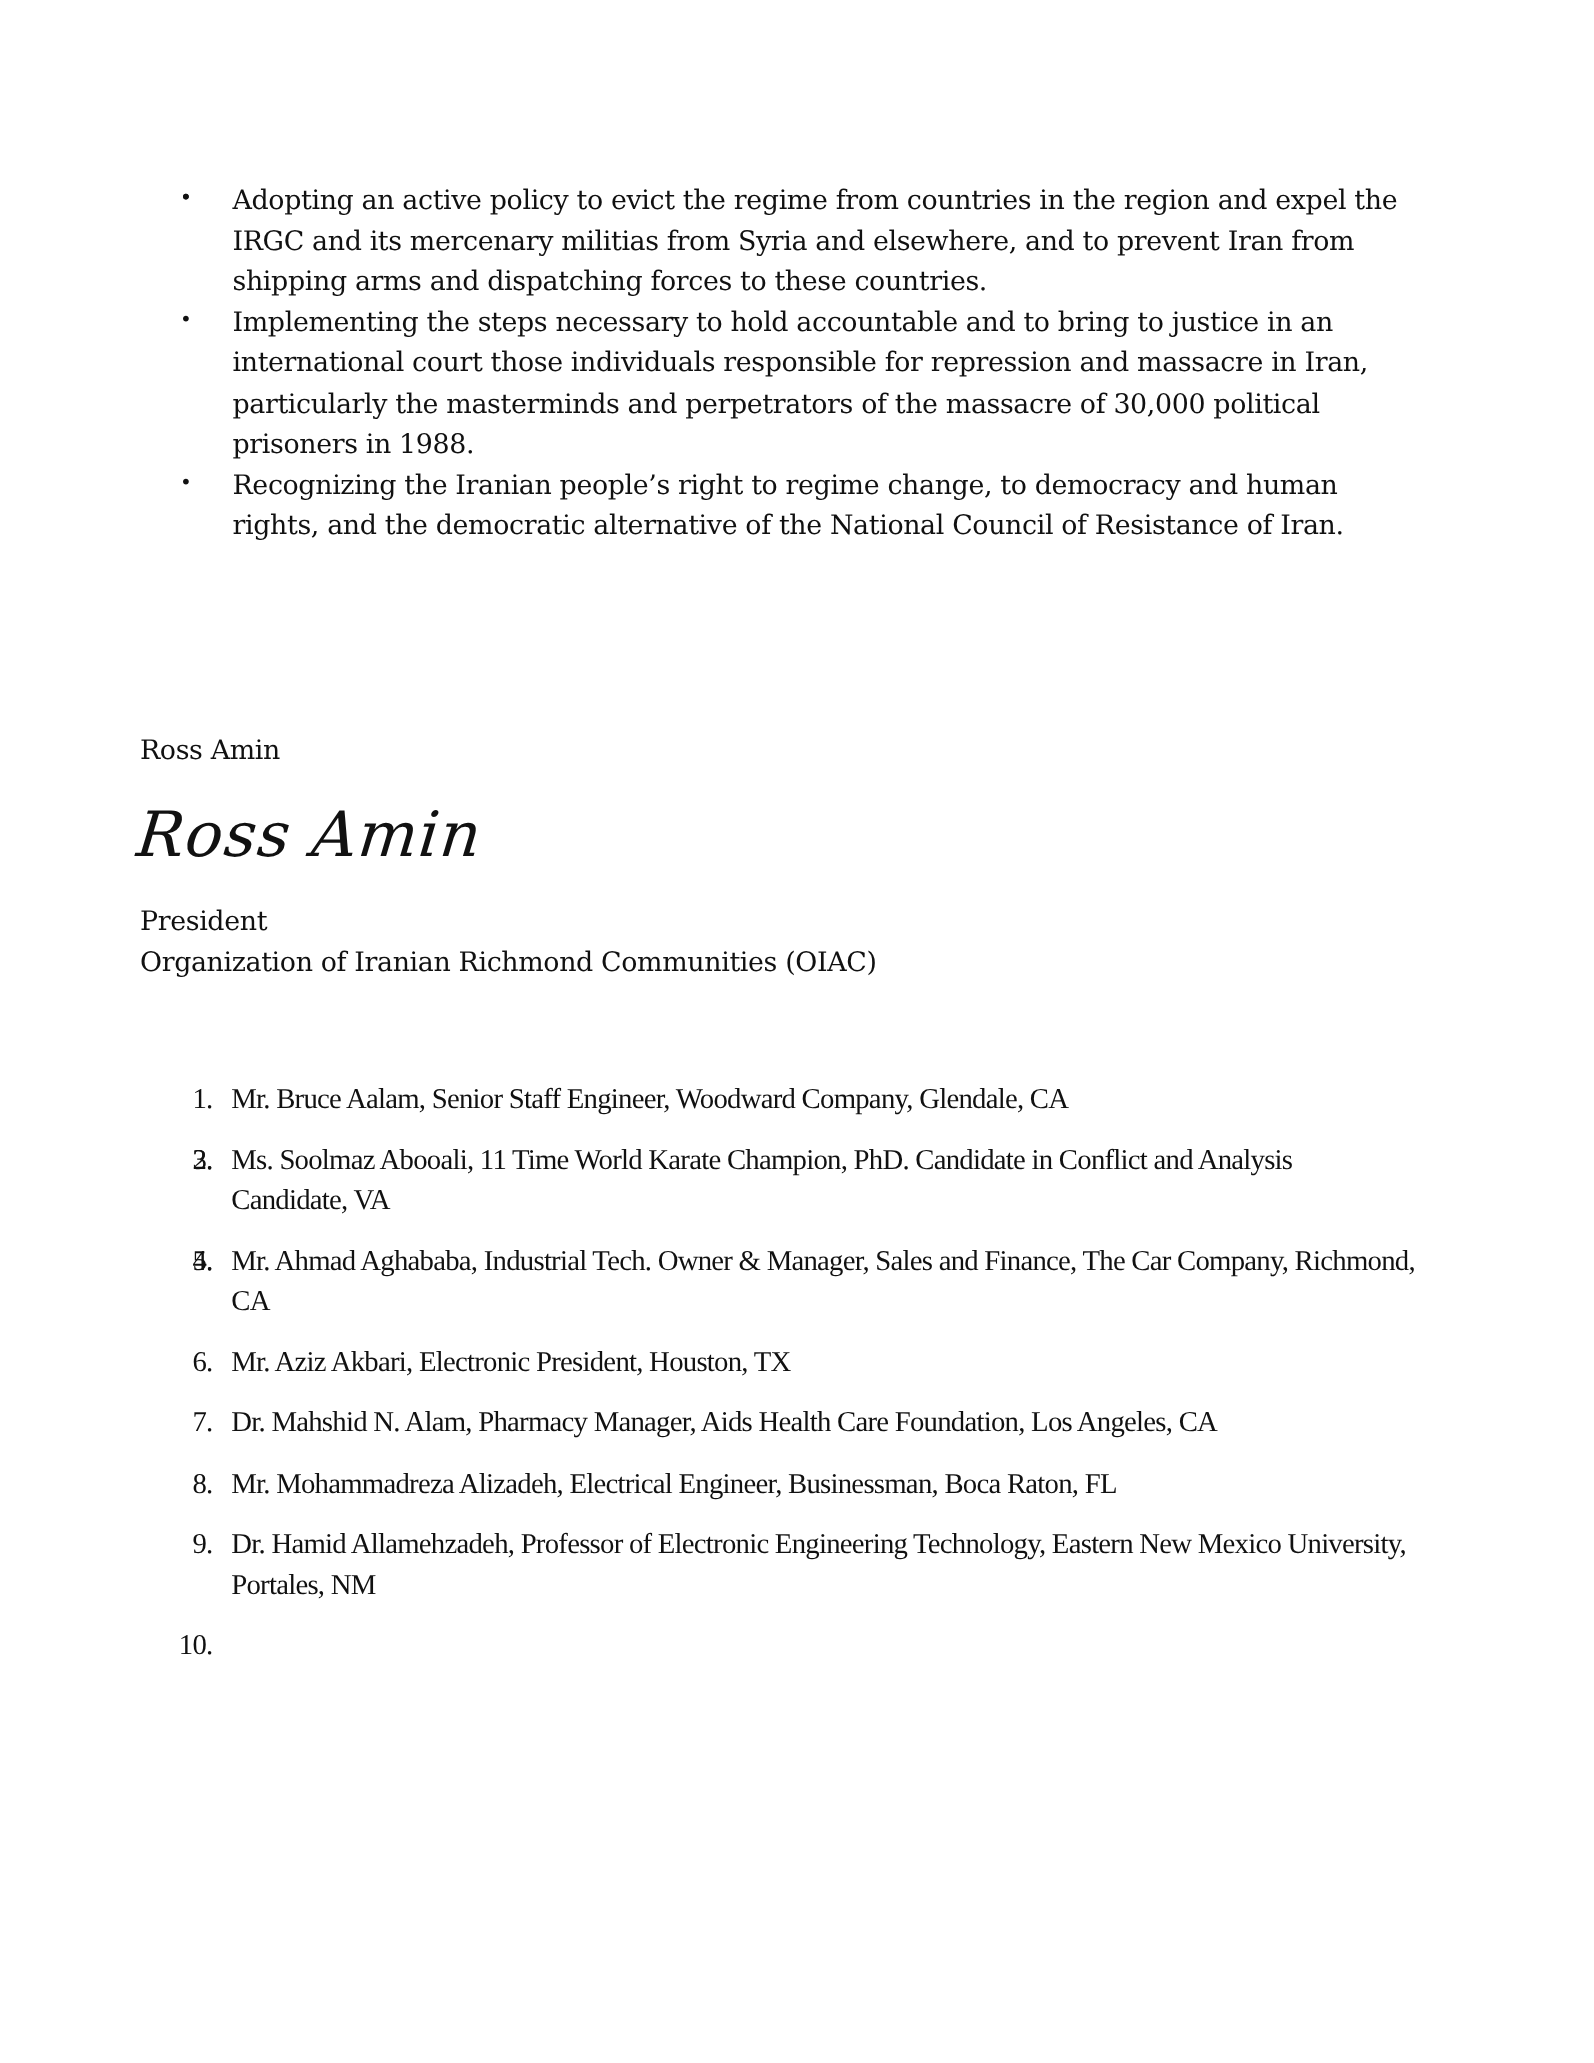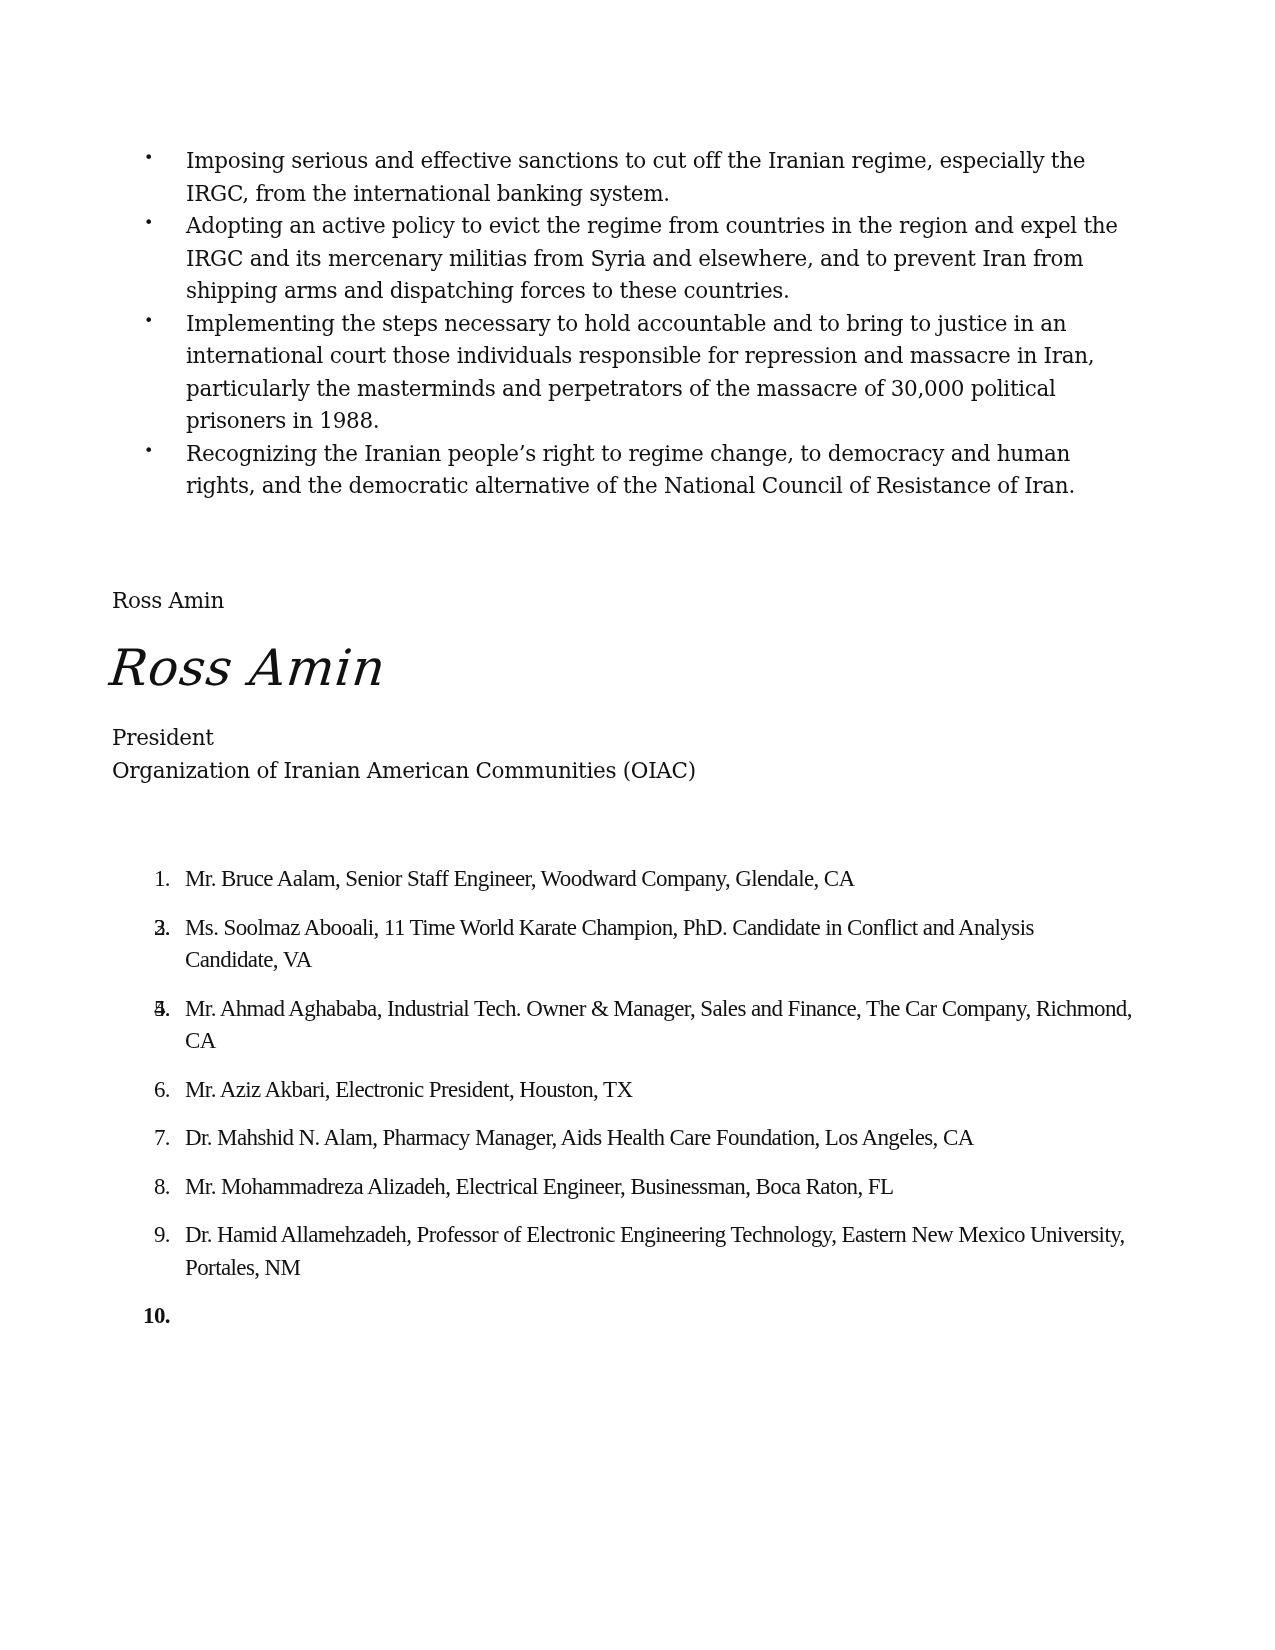--- a/index.html
+++ b/index.html
@@ -92,52 +92,50 @@
     .signers .num {
       position: absolute;
       left: 0;
       top: 0;
       width: 30px;
       text-align: right;
     }
     .signers .num.two-digit {
       left: -8px;
       width: 38px;
-      font-weight: bold;
     }
     .gap { display: inline-block; width: 48px; }
   </style>
 </head>
 <body>
 
 <div class="page">
 
   <ul class="bullets">
     <li>
       <span class="bullet-dot">•</span>
-      <span>Imposing serious and effective sanctions to cut off the Iranian regime, especially the IRGC, from the international banking system.</span>
     </li>
     <li>
       <span class="bullet-dot">•</span>
       <span>Adopting an active policy to evict the regime from countries in the region and expel the IRGC and its mercenary militias from Syria and elsewhere, and to prevent Iran from shipping arms and dispatching forces to these countries.</span>
     </li>
     <li>
       <span class="bullet-dot">•</span>
       <span>Implementing the steps necessary to hold accountable and to bring to justice in an international court those individuals responsible for repression and massacre in Iran, particularly the masterminds and perpetrators of the massacre of 30,000 political prisoners in 1988.</span>
     </li>
     <li>
       <span class="bullet-dot">•</span>
       <span>Recognizing the Iranian people’s right to regime change, to democracy and human rights, and the democratic alternative of the National Council of Resistance of Iran.</span>
     </li>
   </ul>
 
   <div class="sig-block typed-name">Ross Amin</div>
   <div class="signature">Ross Amin</div>
   <div class="sig-block title-line">President</div>
-  <div class="sig-block org-line">Organization of Iranian American Communities (OIAC)</div>
+  <div class="sig-block org-line">Organization of Iranian Richmond Communities (OIAC)</div>
 
   <ol class="signers">
     <li>
       <span class="num">1.</span>
       <span>Mr. Bruce Aalam, Senior Staff Engineer, Woodward Company, Glendale, CA</span>
     </li>
     <li>
       <span class="num">2.</span>
     </li>
     <li>

